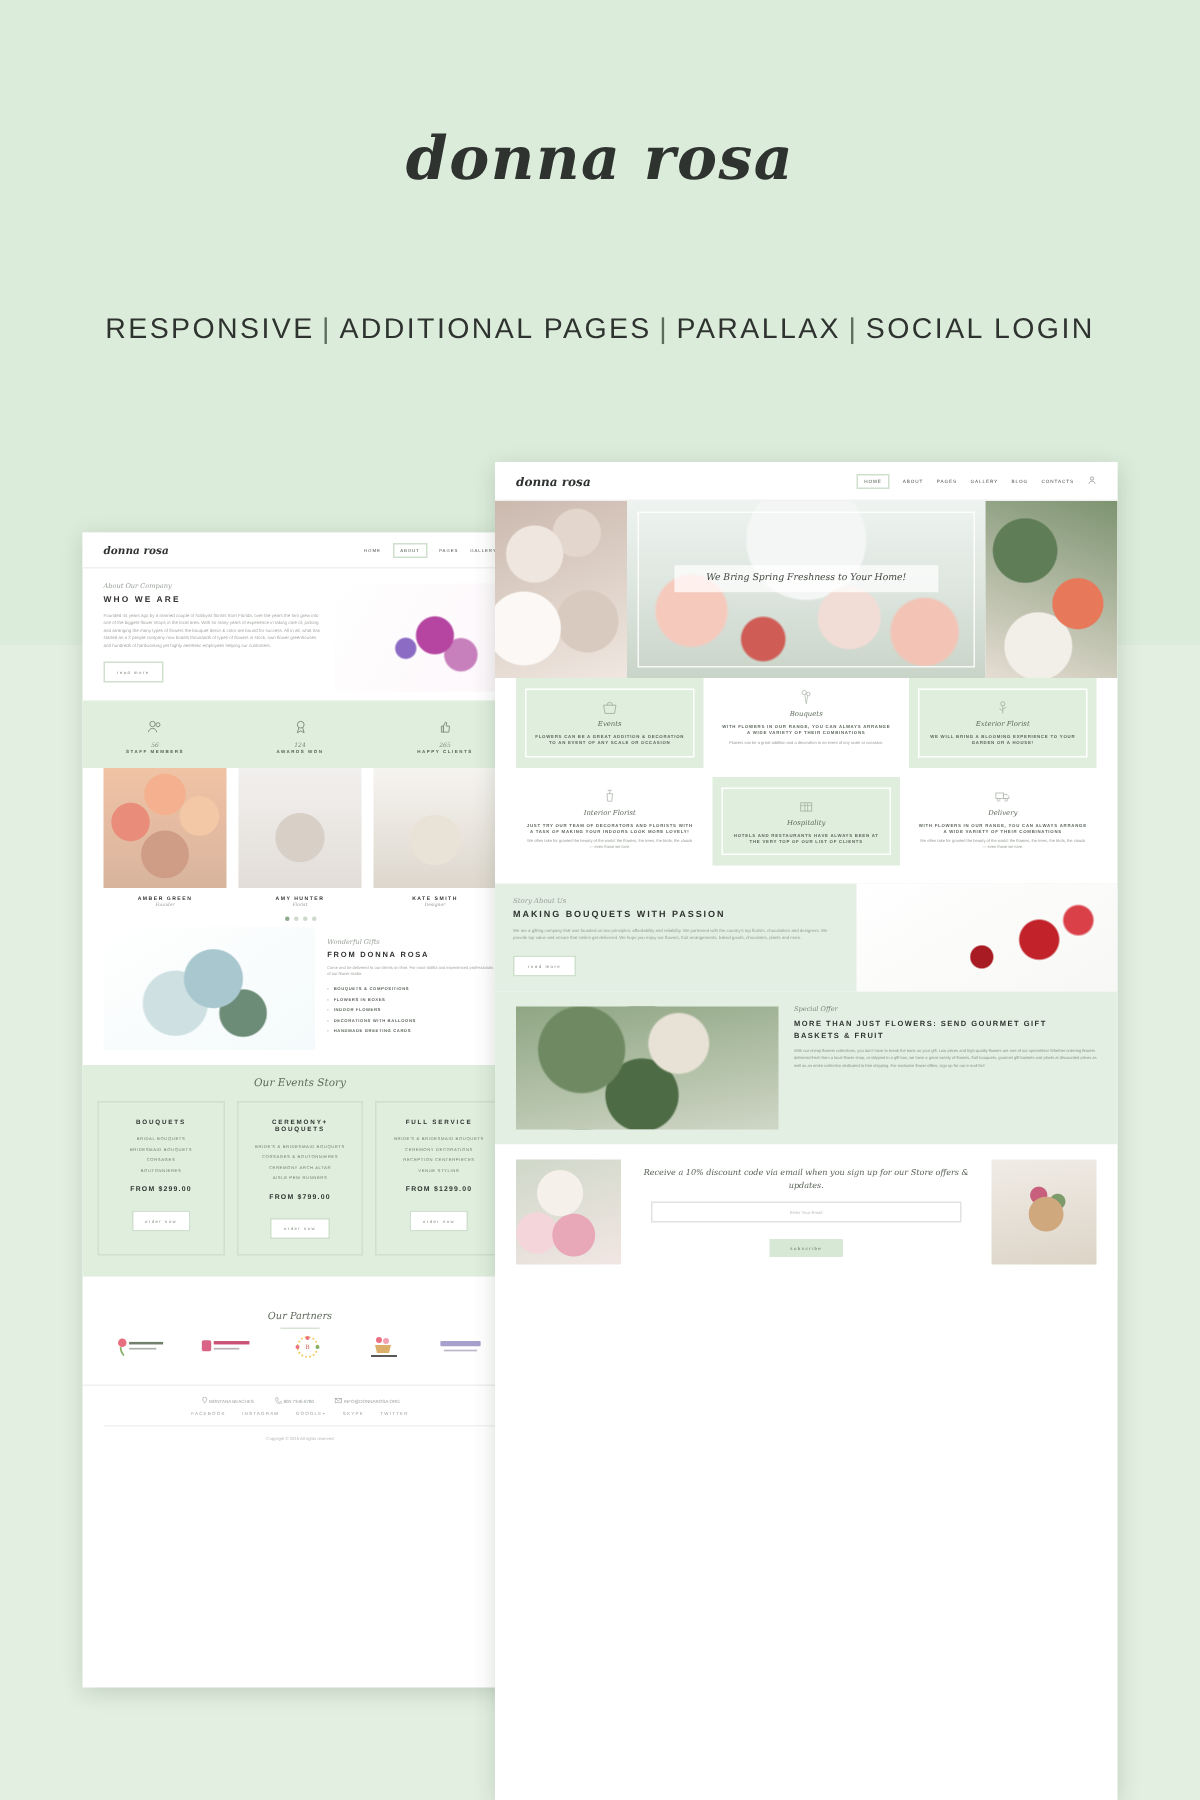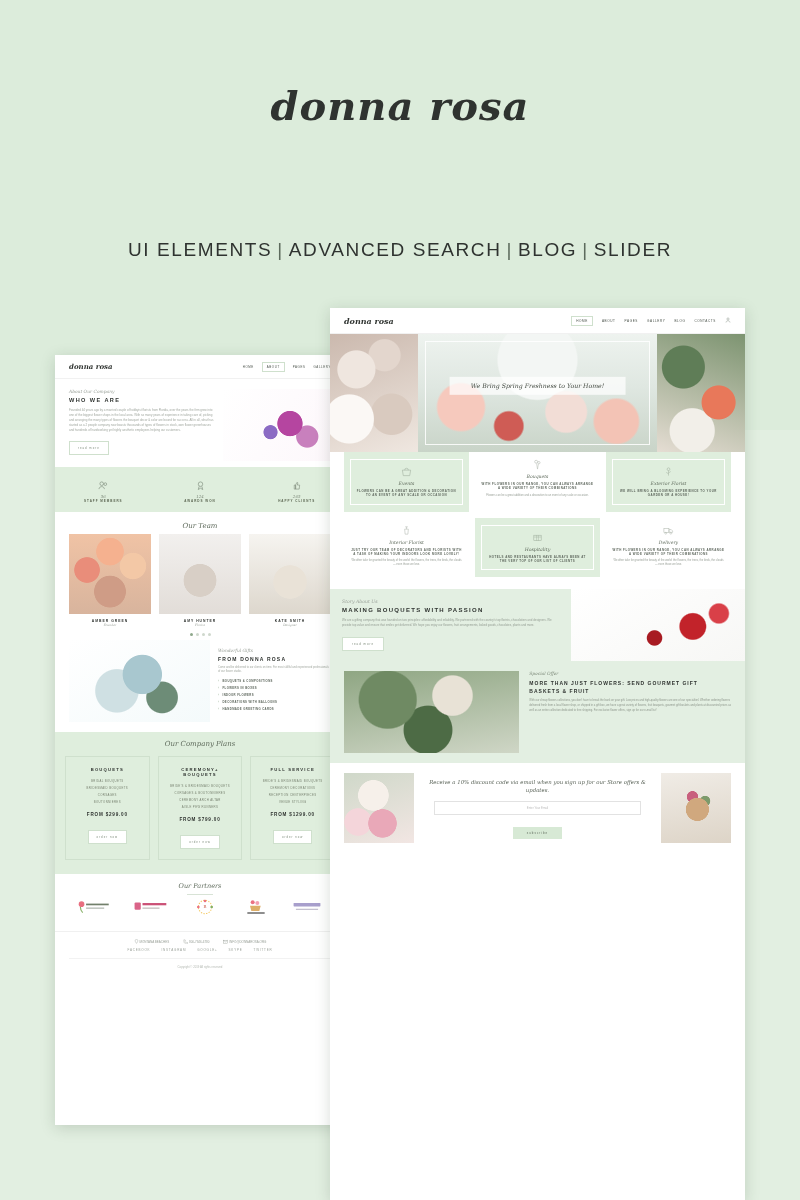--- a/index.html
+++ b/index.html
@@ -225,22 +225,22 @@
   .story{display:flex;background:#e3efe2;}
   .story .s-txt{flex:1.25;padding:10px 12px;}
   .story .s-img{flex:1;}
 </style>
 </head>
 <body>
 
 <div class="lower-bg"></div>
 <div class="promo">
   <div class="brand-script">donna rosa</div>
-  <div class="feature-line l2">
-    <span>UI ELEMENTS</span><span class="sep">|</span><span>ADVANCED SEARCH</span><span class="sep">|</span><span>BLOG</span><span class="sep">|</span><span>SLIDER</span>
+  <div class="feature-line l1">
+    <span>RESPONSIVE</span><span class="sep">|</span><span>ADDITIONAL PAGES</span><span class="sep">|</span><span>PARALLAX</span><span class="sep">|</span><span>SOCIAL LOGIN</span>
   </div>
 </div>
 
 <div class="mock mock-back">
 
   <div class="site-head" style="height:24px">
     <div class="site-logo" style="font-size:7px">donna rosa</div>
     <nav class="nav" style="font-size:2.9px;gap:8px">
       <a>HOME</a>
       <a class="active">ABOUT</a>
@@ -279,23 +279,20 @@
     </div>
     <div class="stat">
       <svg width="9" height="9" viewBox="0 0 20 20">
           <path d="M5 9h3V18H5zM8 9l3-6 2 1-1 5h5l-1 9H8z" fill="none" stroke="#7d8a7a" stroke-width="1.3"></path>
         </svg>
       <div class="n" style="font-size:4px">265</div>
       <div class="l" style="font-size:3px">HAPPY CLIENTS</div>
     </div>
   </div>
 
-  <div class="sec" style="padding-bottom:4px">
-    <div class="sec-script" style="font-size:7px">Our Team</div>
-  </div>
   <div class="team">
     <div class="member">
       <div class="ph2 img-team1"></div>
       <div class="nm" style="font-size:3.4px">AMBER GREEN</div>
       <div class="rl" style="font-size:3px">Founder</div>
     </div>
     <div class="member">
       <div class="ph2 img-team2"></div>
       <div class="nm" style="font-size:3.4px">AMY HUNTER</div>
       <div class="rl" style="font-size:3px">Florist</div>
@@ -323,21 +320,21 @@
         <li style="font-size:2.8px">BOUQUETS &amp; COMPOSITIONS</li>
         <li style="font-size:2.8px">FLOWERS IN BOXES</li>
         <li style="font-size:2.8px">INDOOR FLOWERS</li>
         <li style="font-size:2.8px">DECORATIONS WITH BALLOONS</li>
         <li style="font-size:2.8px">HANDMADE GREETING CARDS</li>
       </ul>
     </div>
   </div>
 
   <div style="background:#dfeedd;padding:8px 0 14px">
-    <div class="sec-script" style="font-size:7px;margin-bottom:8px">Our Company Plans</div>
+    <div class="sec-script" style="font-size:7px;margin-bottom:8px">Our Events Story</div>
     <div class="pricing">
       <div class="plan">
         <h4 style="font-size:4.2px">BOUQUETS</h4>
         <ul style="margin:0;padding:0">
           <li style="font-size:2.8px">BRIDAL BOUQUETS</li>
           <li style="font-size:2.8px">BRIDESMAID BOUQUETS</li>
           <li style="font-size:2.8px">CORSAGES</li>
           <li style="font-size:2.8px">BOUTONNIERES</li>
         </ul>
         <div class="price" style="font-size:4.6px">FROM $299.00</div>
@@ -361,21 +358,21 @@
           <li style="font-size:2.8px">CEREMONY DECORATIONS</li>
           <li style="font-size:2.8px">RECEPTION CENTERPIECES</li>
           <li style="font-size:2.8px">VENUE STYLING</li>
         </ul>
         <div class="price" style="font-size:4.6px">FROM $1299.00</div>
         <div class="btn-outline" style="font-size:2.8px;padding:4px 8px;background:#fff">order now</div>
       </div>
     </div>
   </div>
 
-  <div style="padding:8px 0 4px">
+  <div style="padding:22px 0 4px">
     <div class="sec-script" style="font-size:6.5px">Our Partners</div>
     <div style="width:26px;height:1px;background:#d8e3d6;margin:4px auto 0"></div>
     <div class="partners">
       <div class="lg">
         <svg width="34" height="14" viewBox="0 0 60 24">
             <circle cx="8" cy="7" r="5" fill="#e4566a"></circle>
             <path d="M6 12c0 5 2 8 4 10" stroke="#6fa24a" stroke-width="2" fill="none"></path>
             <rect x="16" y="6" width="40" height="3" fill="#5a6a52"></rect>
             <rect x="16" y="13" width="32" height="2" fill="#9aa49a"></rect>
           </svg>

